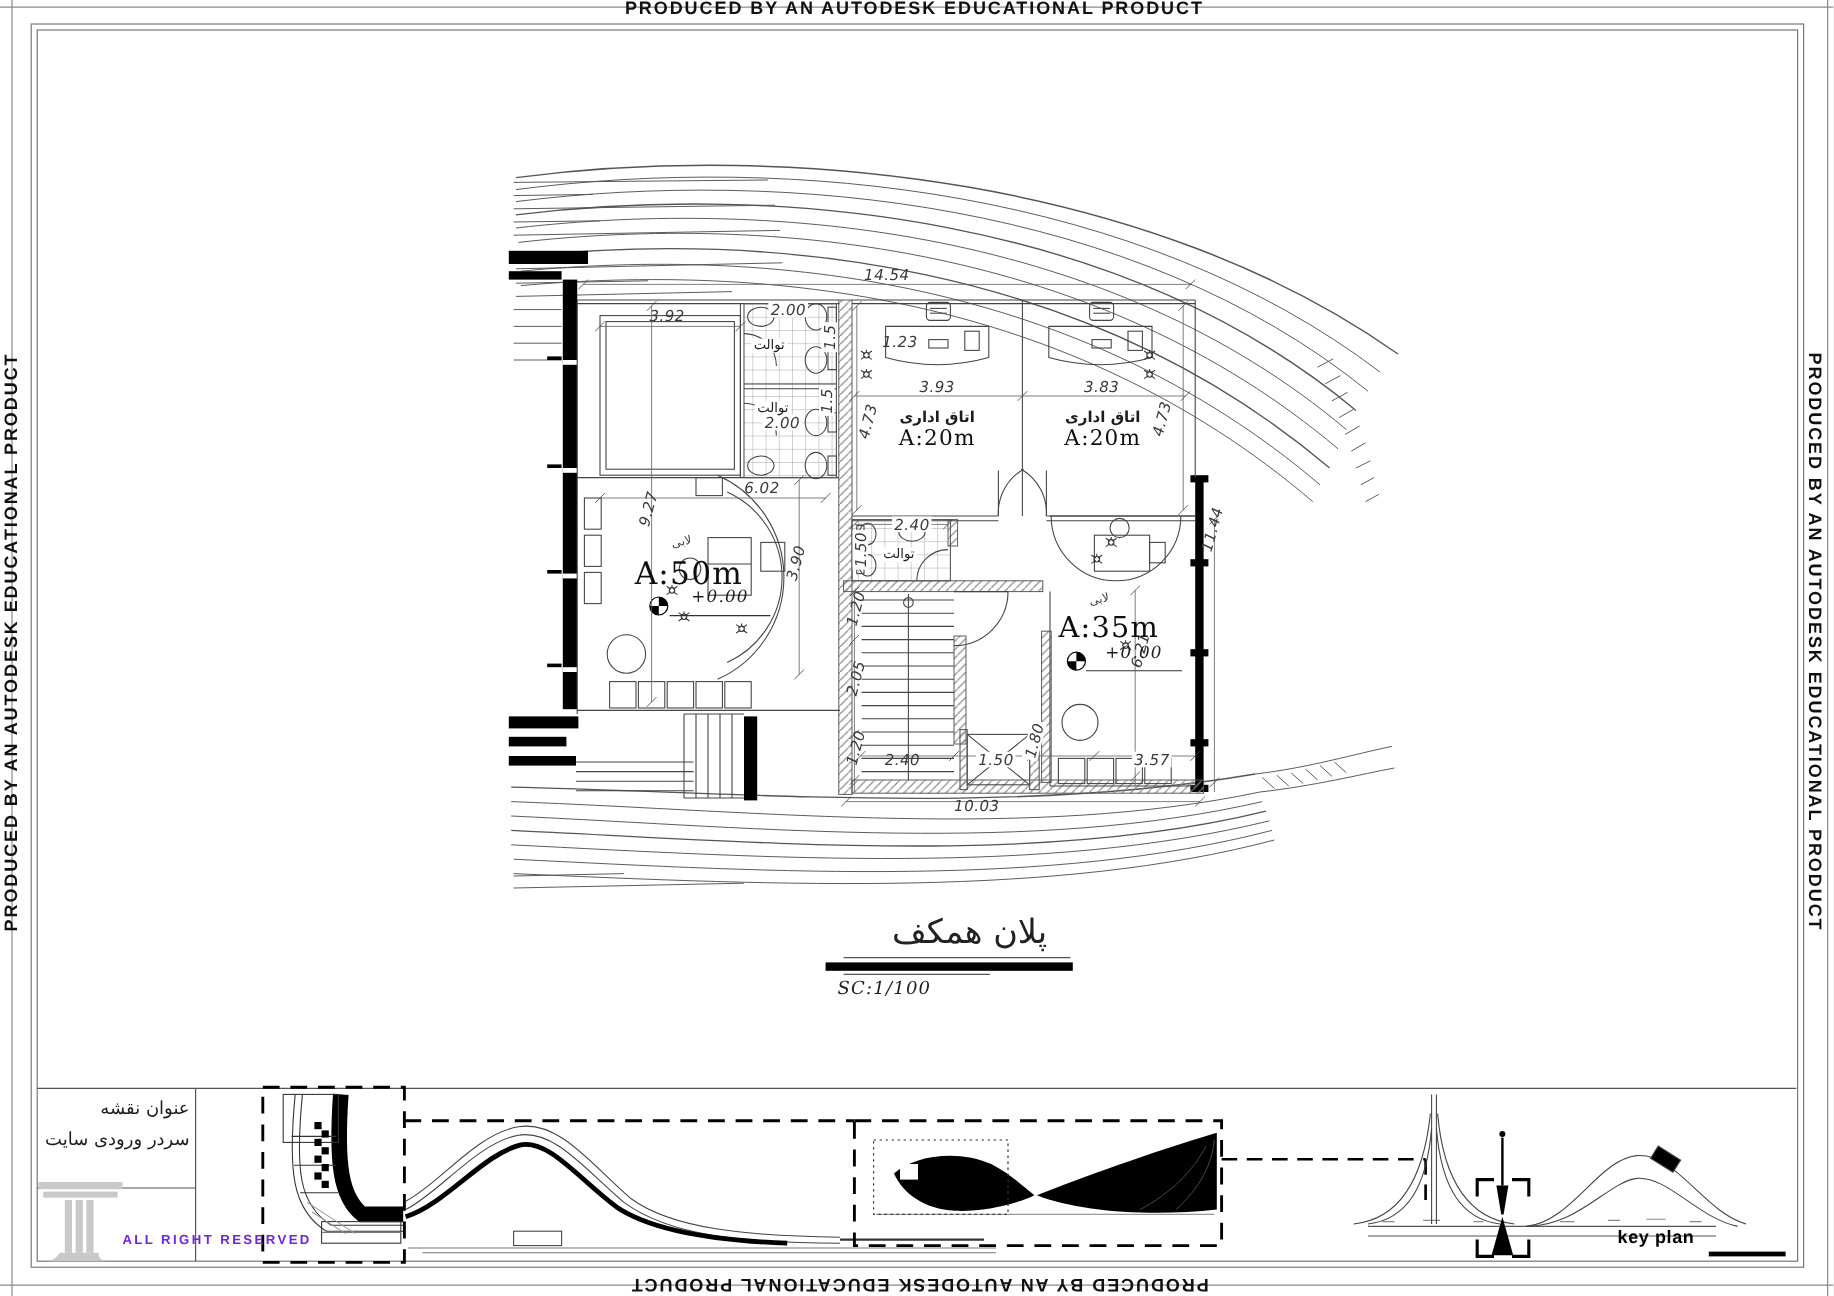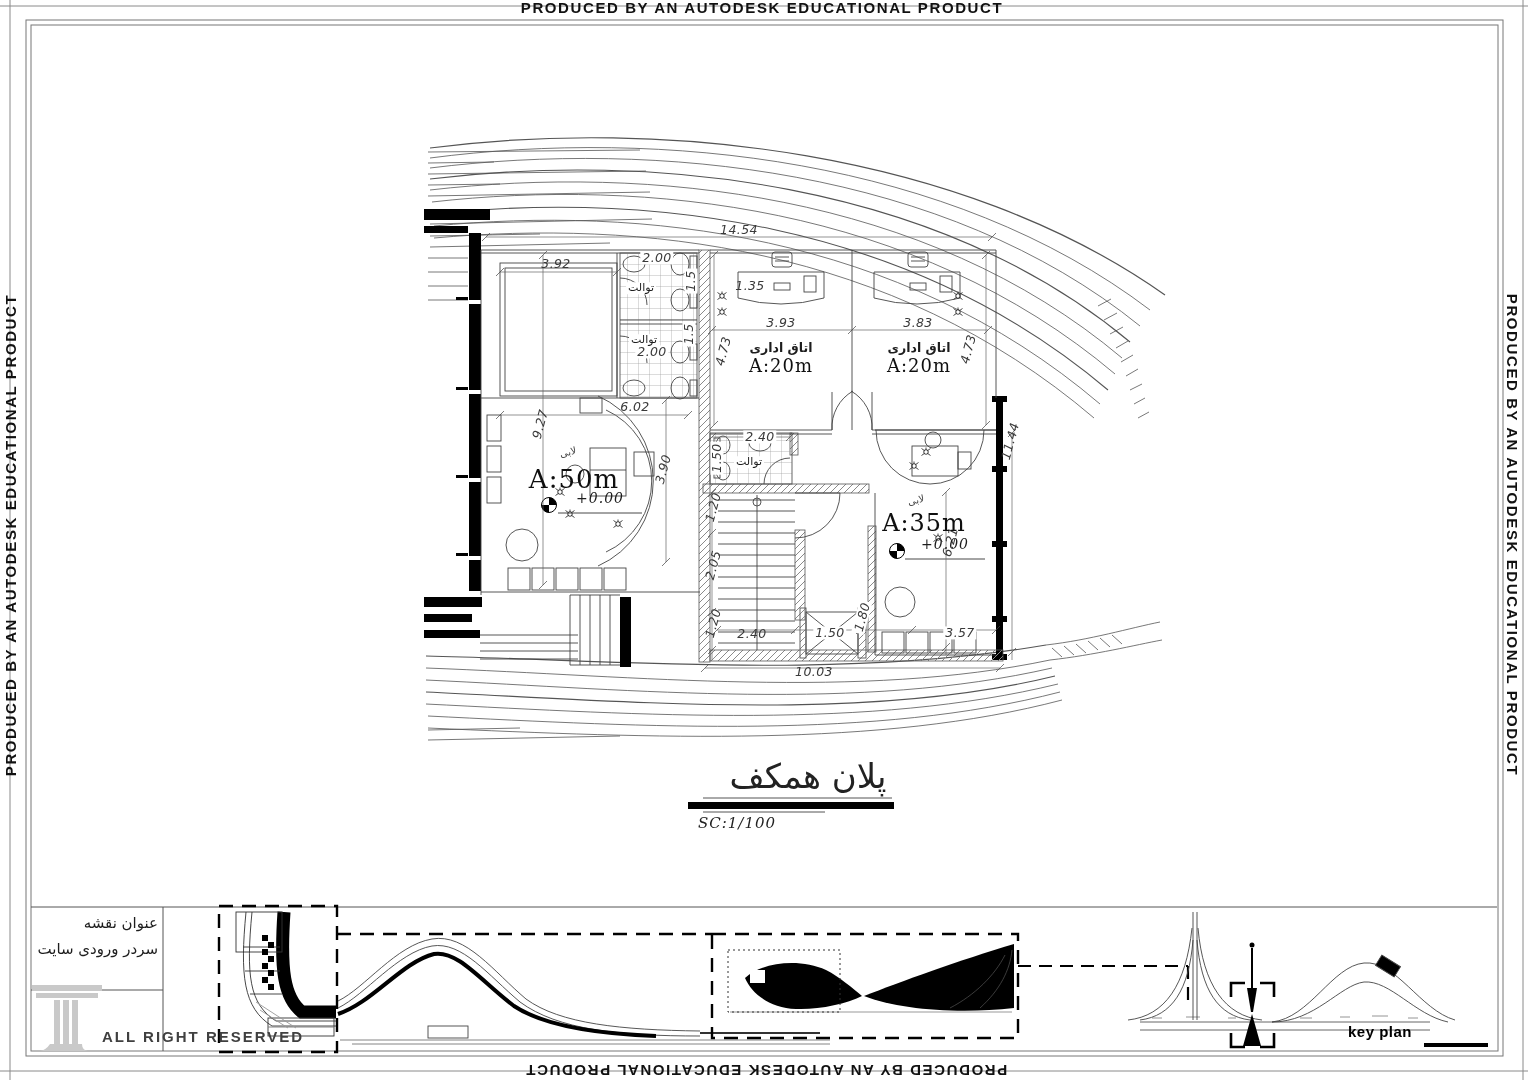--- a/index.html
+++ b/index.html
@@ -15,27 +15,27 @@
   .fa-name{font-weight:bold;font-size:12.5px;color:#1d1d1d;}
   .fa-wc{font-size:11px;color:#1d1d1d;}
   .area{font-family:"DejaVu Serif","Liberation Serif",serif;color:#0f0f0f;letter-spacing:1px;}
   .a24{font-size:26px;}
   .a22{font-size:24px;}
   .a20{font-size:18px;}
   .lvl{font:italic 14px "DejaVu Serif",serif;color:#1d1d1d;letter-spacing:1px;}
   .tag{font-size:10px;color:#444;transform:translate(-50%,-50%) rotate(-12deg);}
   .wm{position:absolute;font:bold 15px "Liberation Sans",sans-serif;letter-spacing:1.6px;
       color:#111;white-space:nowrap;transform:translate(-50%,-50%);z-index:4;}
-  .ptitle{font-size:34px;color:#222;}
+  .ptitle{font-size:28px;color:#222;}
   .scale{font:italic 15px "DejaVu Serif",serif;color:#222;letter-spacing:1px;}
   .cell{transform:none;font-size:15px;color:#1d1d1d;line-height:1.2;}
   .brand{transform:none;font-weight:bold;font-size:37px;letter-spacing:2px;
          color:#cbcbcb;font-family:"Liberation Sans",sans-serif;}
   .brand sup{font-size:14px;color:#c4c4c4;}
-  .rights{transform:none;font-weight:bold;font-size:15px;letter-spacing:2px;color:#404040;}
+  .rights{transform:none;font-weight:bold;font-size:11px;letter-spacing:2px;color:#6d28d9;}
   .keyplan{font-weight:bold;font-size:15px;color:#000;letter-spacing:.5px;}
 </style>
 </head>
 <body>
 
 <div class="page">
 
 <svg width="1528" height="1080" viewBox="0 0 1528 1080">
   <defs>
     <pattern id="tile" width="11" height="11" patternUnits="userSpaceOnUse">
@@ -344,21 +344,21 @@
 <div class="wm" style="left:766px;top:1070px;transform:translate(-50%,-50%) rotate(180deg);">PRODUCED BY AN AUTODESK EDUCATIONAL PRODUCT</div>
 <div class="wm" style="left:10px;top:535px;transform:translate(-50%,-50%) rotate(-90deg);">PRODUCED BY AN AUTODESK EDUCATIONAL PRODUCT</div>
 <div class="wm" style="left:1512px;top:535px;transform:translate(-50%,-50%) rotate(90deg);">PRODUCED BY AN AUTODESK EDUCATIONAL PRODUCT</div>
 
 <div class="lb dim" style="left:739px;top:229px;">14.54</div>
 <div class="lb dim" style="left:556px;top:263px;">3.92</div>
 <div class="lb dim bgw" style="left:657px;top:258px;">2.00</div>
 <div class="lb dim rot90 bgw" style="left:691px;top:281px;">1.5</div>
 <div class="lb dim bgw" style="left:652px;top:352px;">2.00</div>
 <div class="lb dim rot90 bgw" style="left:689px;top:334px;">1.5</div>
-<div class="lb dim" style="left:750px;top:285px;">1.35</div>
+<div class="lb dim" style="left:750px;top:285px;">1.23</div>
 <div class="lb dim" style="left:781px;top:322px;">3.93</div>
 <div class="lb dim" style="left:918px;top:322px;">3.83</div>
 <div class="lb dim rot75" style="left:723px;top:351px;">4.73</div>
 <div class="lb dim rot75" style="left:968px;top:349px;">4.73</div>
 <div class="lb dim rot75" style="left:540px;top:424px;">9.27</div>
 <div class="lb dim" style="left:592px;top:406px;margin-left:43px;">6.02</div>
 <div class="lb dim rot75" style="left:663px;top:469px;">3.90</div>
 <div class="lb dim bgw" style="left:760px;top:437px;">2.40</div>
 <div class="lb dim rot90 bgw" style="left:717px;top:458px;">1.50</div>
 <div class="lb dim rot75" style="left:713px;top:507px;">1.20</div>

